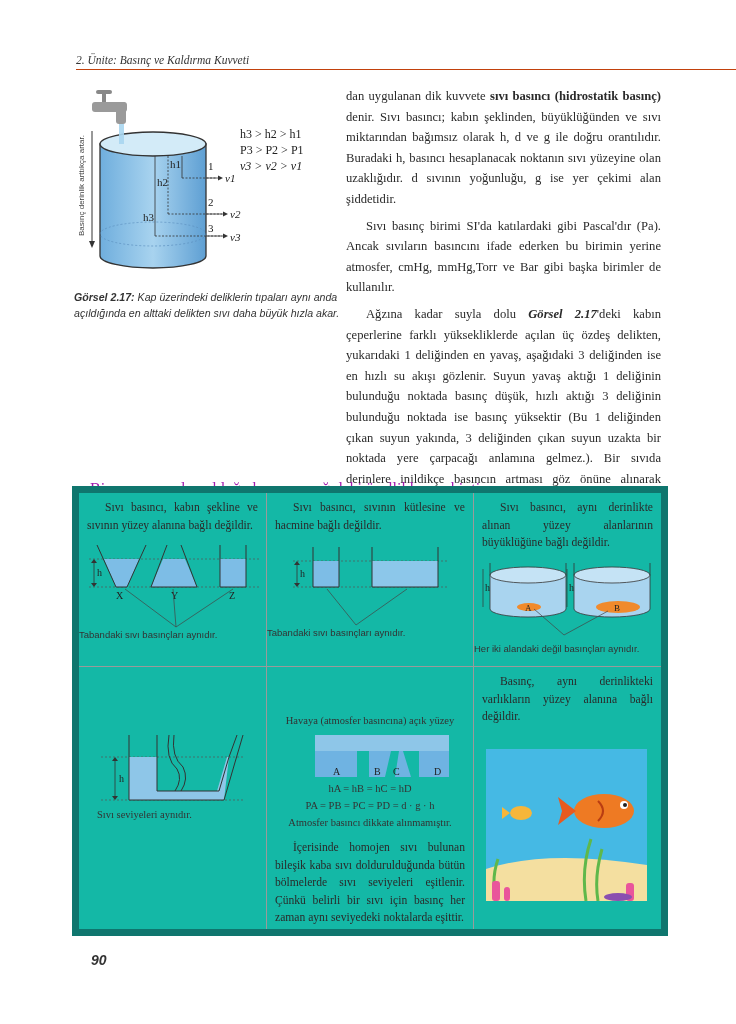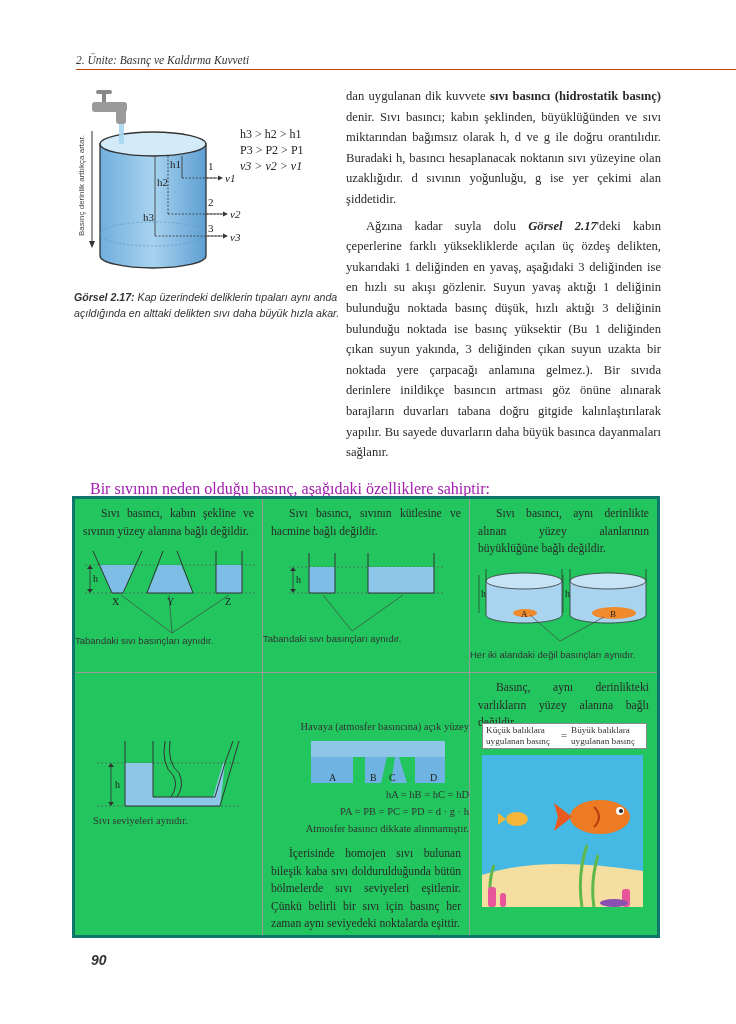--- a/index.html
+++ b/index.html
@@ -7,35 +7,35 @@
   .header{position:absolute;left:76px;top:52px;width:660px;height:17px;border-bottom:1px solid #c2410c;}
   .header span{font-family:"Liberation Serif",serif;font-style:italic;font-size:11.5px;color:#333;position:absolute;left:0;top:2px;}
   .fig{position:absolute;left:72px;top:86px;width:270px;height:200px;}
   .caption{position:absolute;left:74px;top:290px;width:268px;font-family:"Liberation Sans",sans-serif;font-style:italic;font-size:10.6px;line-height:15.5px;color:#333;}
   .caption b{font-weight:bold;}
   .col2{position:absolute;left:346px;top:86px;width:315px;font-family:"Liberation Serif",serif;font-size:12.6px;line-height:20.6px;text-align:justify;color:#2a2a2a;}
   .col2 p{margin:0 0 6px 0;text-indent:0;}
   .col2 p.ind{text-indent:20px;}
   .col2 b{font-weight:bold;}
   .intro{position:absolute;left:90px;top:480px;font-family:Liberation Serif, serif;font-size:16px;color:#a21caf;}
-  .grid{position:absolute;left:72px;top:496px;width:582px;height:436px;border:3px solid #0f766e;background:#22c55e;display:grid;grid-template-columns:188px 207px 187px;grid-template-rows:174px 262px;}
+  .grid{position:absolute;left:72px;top:486px;width:582px;height:436px;border:7px solid #0f766e;background:#14b8a6;display:grid;grid-template-columns:188px 207px 187px;grid-template-rows:174px 262px;}
   .cell{border-right:1px solid #9a9a9a;border-bottom:1px solid #9a9a9a;position:relative;padding:6px 8px 0 8px;box-sizing:border-box;}
   .cell:nth-child(3n){border-right:none;}
   .cell.r2{border-bottom:none;}
   .ctext{font-family:"Liberation Serif",serif;font-size:11.6px;line-height:17.5px;text-align:justify;color:#2a2a2a;text-indent:18px;}
   .small{font-family:"Liberation Sans",sans-serif;font-size:9.5px;color:#333;text-align:left;position:absolute;left:0;right:0;}
   .svgbox{position:absolute;left:0;}
   .red{color:#d9433b;}
   .pageno{position:absolute;left:91px;top:952px;font-family:"Liberation Sans",sans-serif;font-style:italic;font-weight:bold;font-size:14px;color:#333;}
   .fishbox{position:absolute;left:12px;top:82px;width:161px;height:152px;}
   .labels{position:absolute;left:12px;top:50px;width:163px;height:24px;border:1px solid #888;background:#fff;font-family:"Liberation Serif",serif;font-size:9.2px;line-height:11px;color:#333;}
   .labels .l{position:absolute;left:3px;top:1px;}
   .labels .eq{position:absolute;left:78px;top:6px;font-size:11px;}
   .labels .r{position:absolute;left:88px;top:1px;}
-  .formula{font-family:"Liberation Serif",serif;font-size:10.5px;text-align:right;position:absolute;left:0;right:0;color:#333;}
+  .formula{font-family:"Liberation Serif",serif;font-size:10.5px;text-align:center;position:absolute;left:0;right:0;color:#333;}
 </style>
 </head>
 <body>
 
 <div class="header">
   <span>2. Ünite: Basınç ve Kaldırma Kuvveti</span>
 </div>
 
 <div class="fig">
   <svg width="270" height="200" viewBox="0 0 270 200">
@@ -90,20 +90,21 @@
       <text x="168" y="84" font-size="12" font-style="italic">v3 &gt; v2 &gt; v1</text>
     </g>
   </svg>
 </div>
 <div class="caption">
   <b>Görsel 2.17:</b><span> Kap üzerindeki deliklerin tıpaları aynı anda açıldığında en alttaki delikten sıvı daha büyük hızla akar.</span>
 </div>
 
 <div class="col2">
   <p><span>dan uygulanan dik kuvvete </span><b>sıvı basıncı (hidrostatik basınç)</b><span> denir. Sıvı basıncı; kabın şeklinden, büyüklüğünden ve sıvı miktarından bağımsız olarak h, d ve g ile doğru orantılıdır. Buradaki h, basıncı hesaplanacak noktanın sıvı yüzeyine olan uzaklığıdır. d sıvının yoğunluğu, g ise yer çekimi alan şiddetidir.</span></p>
+  <p class="ind">Sıvı basınç birimi SI'da katılardaki gibi Pascal'dır (Pa). Ancak sıvıların basıncını ifade ederken bu birimin yerine atmosfer, cmHg, mmHg,Torr ve Bar gibi başka birimler de kullanılır.</p>
   <p class="ind"><span>Ağzına kadar suyla dolu </span><b><i>Görsel 2.17</i></b><span>'deki kabın çeperlerine farklı yüksekliklerde açılan üç özdeş delikten, yukarıdaki 1 deliğinden en yavaş, aşağıdaki 3 deliğinden ise en hızlı su akışı gözlenir. Suyun yavaş aktığı 1 deliğinin bulunduğu noktada basınç düşük, hızlı aktığı 3 deliğinin bulunduğu noktada ise basınç yüksektir (Bu 1 deliğinden çıkan suyun yakında, 3 deliğinden çıkan suyun uzakta bir noktada yere çarpacağı anlamına gelmez.). Bir sıvıda derinlere inildikçe basıncın artması göz önüne alınarak barajların duvarları tabana doğru gitgide kalınlaştırılarak yapılır. Bu sayede duvarların daha büyük basınca dayanmaları sağlanır.</span></p>
 </div>
 
 <div class="intro">Bir sıvının neden olduğu basınç, aşağıdaki özelliklere sahiptir:</div>
 
 <div class="grid">
 
   <div class="cell">
     <div class="ctext">Sıvı basıncı, kabın şekline ve sıvının yüzey alanına bağlı değildir.</div>
     <svg class="svgbox" style="top:48px" width="188" height="100">
@@ -212,25 +213,20 @@
       </g>
     </svg>
     <div class="formula" style="top:116px">hA = hB = hC = hD</div>
     <div class="formula" style="top:133px">PA = PB = PC = PD = d · g · h</div>
     <div class="formula red" style="top:150px;font-size:10.5px">Atmosfer basıncı dikkate alınmamıştır.</div>
     <div class="ctext" style="position:absolute;top:172px;left:8px;right:8px">İçerisinde homojen sıvı bulunan bileşik kaba sıvı doldurulduğunda bütün bölmelerde sıvı seviyeleri eşitlenir. Çünkü belirli bir sıvı için basınç her zaman aynı seviyedeki noktalarda eşittir.</div>
   </div>
 
   <div class="cell r2">
     <div class="ctext">Basınç, aynı derinlikteki varlıkların yüzey alanına bağlı değildir.</div>
-    <div class="labels">
-      <span class="l" style="width:74px;display:block">Küçük balıklara uygulanan basınç</span>
-      <span class="eq">=</span>
-      <span class="r" style="width:74px;display:block">Büyük balıklara uygulanan basınç</span>
-    </div>
     <svg class="fishbox" viewBox="0 0 161 152">
       <rect x="0" y="0" width="161" height="152" fill="#45b9e4"></rect>
       <path d="M0 120 Q60 100 161 116 L161 152 L0 152 Z" fill="#f4dfa0"></path>
       <path d="M10 152 Q5 130 12 110" stroke="#5fb84a" stroke-width="3" fill="none"></path>
       <path d="M100 152 Q95 120 105 90" stroke="#5fb84a" stroke-width="3" fill="none"></path>
       <path d="M112 152 Q108 128 116 100" stroke="#5fb84a" stroke-width="3" fill="none"></path>
       <rect x="6" y="132" width="8" height="20" rx="3" fill="#e9559b"></rect>
       <rect x="18" y="138" width="6" height="14" rx="3" fill="#e9559b"></rect>
       <rect x="140" y="134" width="8" height="18" rx="3" fill="#e9559b"></rect>
       <ellipse cx="132" cy="148" rx="14" ry="4" fill="#8a4fb0"></ellipse>

